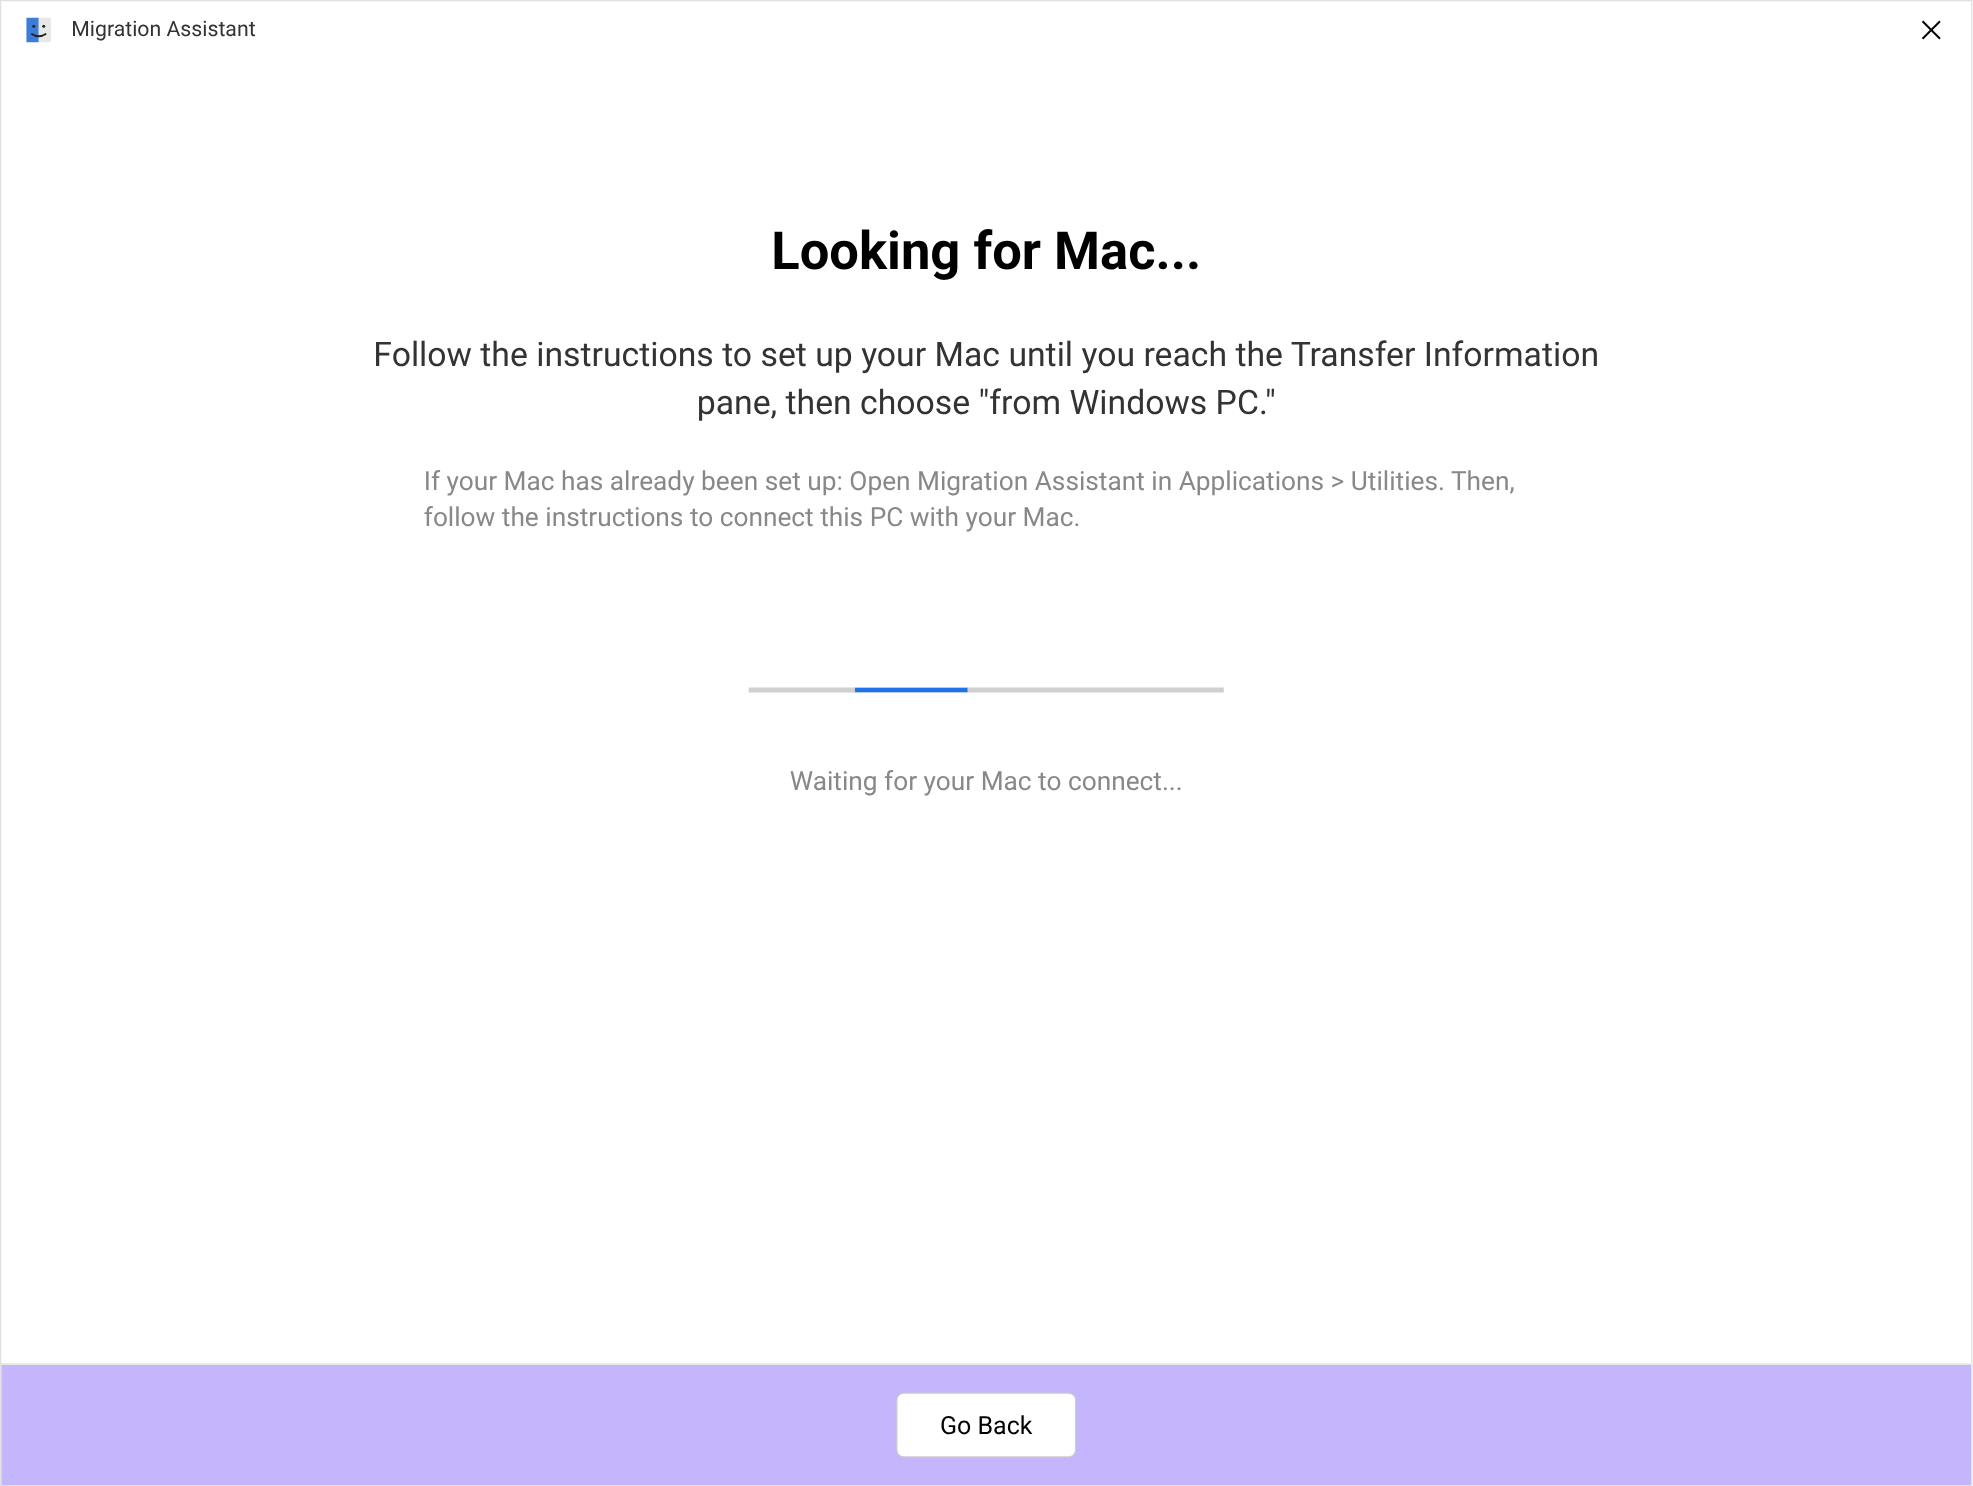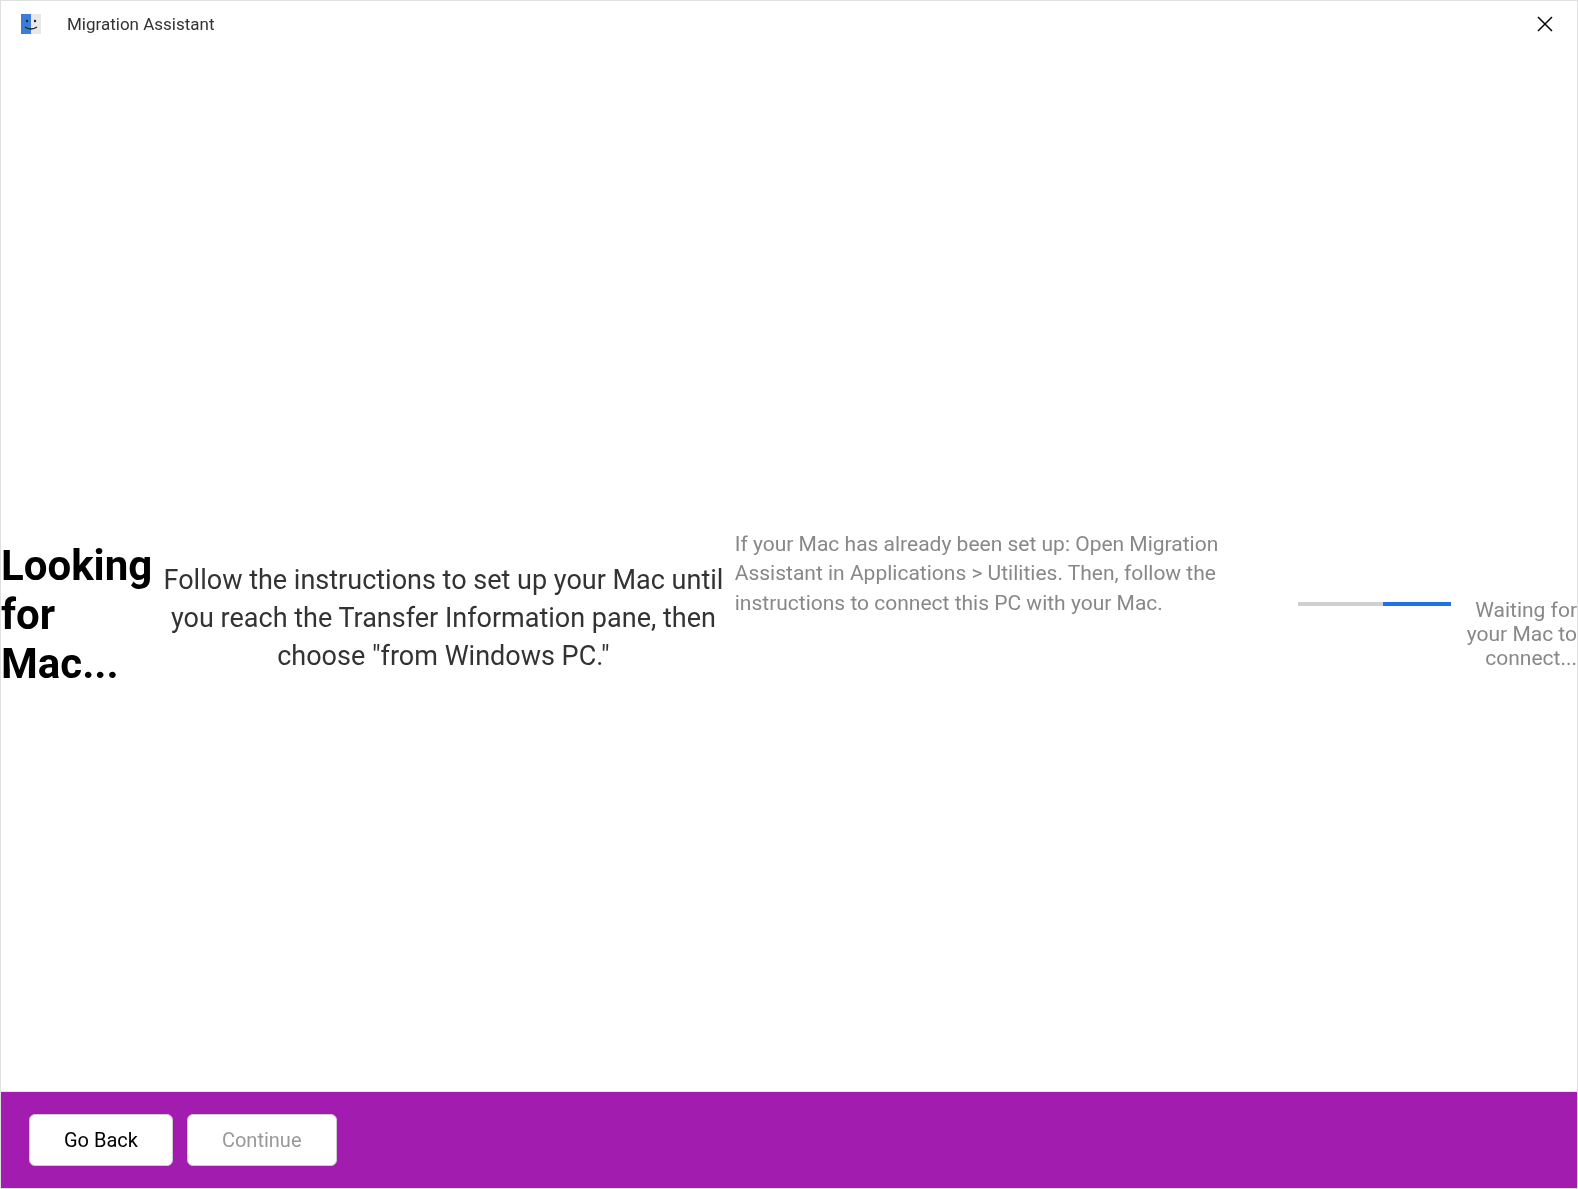--- a/index.html
+++ b/index.html
@@ -18,21 +18,21 @@
     }
     .titlebar {
       display: flex;
       align-items: center;
       justify-content: space-between;
       padding: 10px 20px;
       height: 46px;
     }
     .titlebar-left {
       display: flex;
-      gap: 26px;
+      gap: 16px;
     }
     .app-icon {
       width: 20px;
       height: 20px;
     }
     .app-title {
       font-size: 17px;
       color: #333;
     }
     .close-btn {
@@ -41,21 +41,21 @@
       width: 24px;
       height: 24px;
       display: flex;
       align-items: center;
       justify-content: center;
       color: #000;
     }
     .content {
       flex: 1;
       display: flex;
-      flex-direction: row;
+      flex-direction: column;
       align-items: center;
       padding-top: 130px;
     }
     .heading {
       font-size: 42px;
       font-weight: 700;
       color: #000;
       margin-bottom: 40px;
     }
     .instruction-primary {
@@ -88,24 +88,24 @@
       background: #1e73e8;
       left: 85px;
       top: 0;
     }
     .status-text {
       font-size: 21px;
       color: #888;
       text-align: right;
     }
     .footer {
-      background: #a21caf;
+      background: #c4b5fd;
       padding: 22px 28px;
       display: flex;
-      justify-content: flex-start;
+      justify-content: center;
       gap: 14px;
       border-top: 1px solid #e6e6e6;
     }
     .btn {
       padding: 13px 34px;
       font-size: 20px;
       border: 1px solid #ccc;
       border-radius: 6px;
       background: #fff;
       cursor: pointer;
@@ -148,14 +148,13 @@
   <p class="instruction-primary">Follow the instructions to set up your Mac until you reach the Transfer Information pane, then choose "from Windows PC."</p>
   <p class="instruction-secondary">If your Mac has already been set up: Open Migration Assistant in Applications &gt; Utilities. Then, follow the instructions to connect this PC with your Mac.</p>
   <div class="progress-track">
     <div class="progress-indicator"></div>
   </div>
   <p class="status-text">Waiting for your Mac to connect...</p>
 </div>
 
 <div class="footer">
   <button class="btn btn-primary">Go Back</button>
-  <button class="btn btn-disabled">Continue</button>
 </div>
 
 </body></html>

